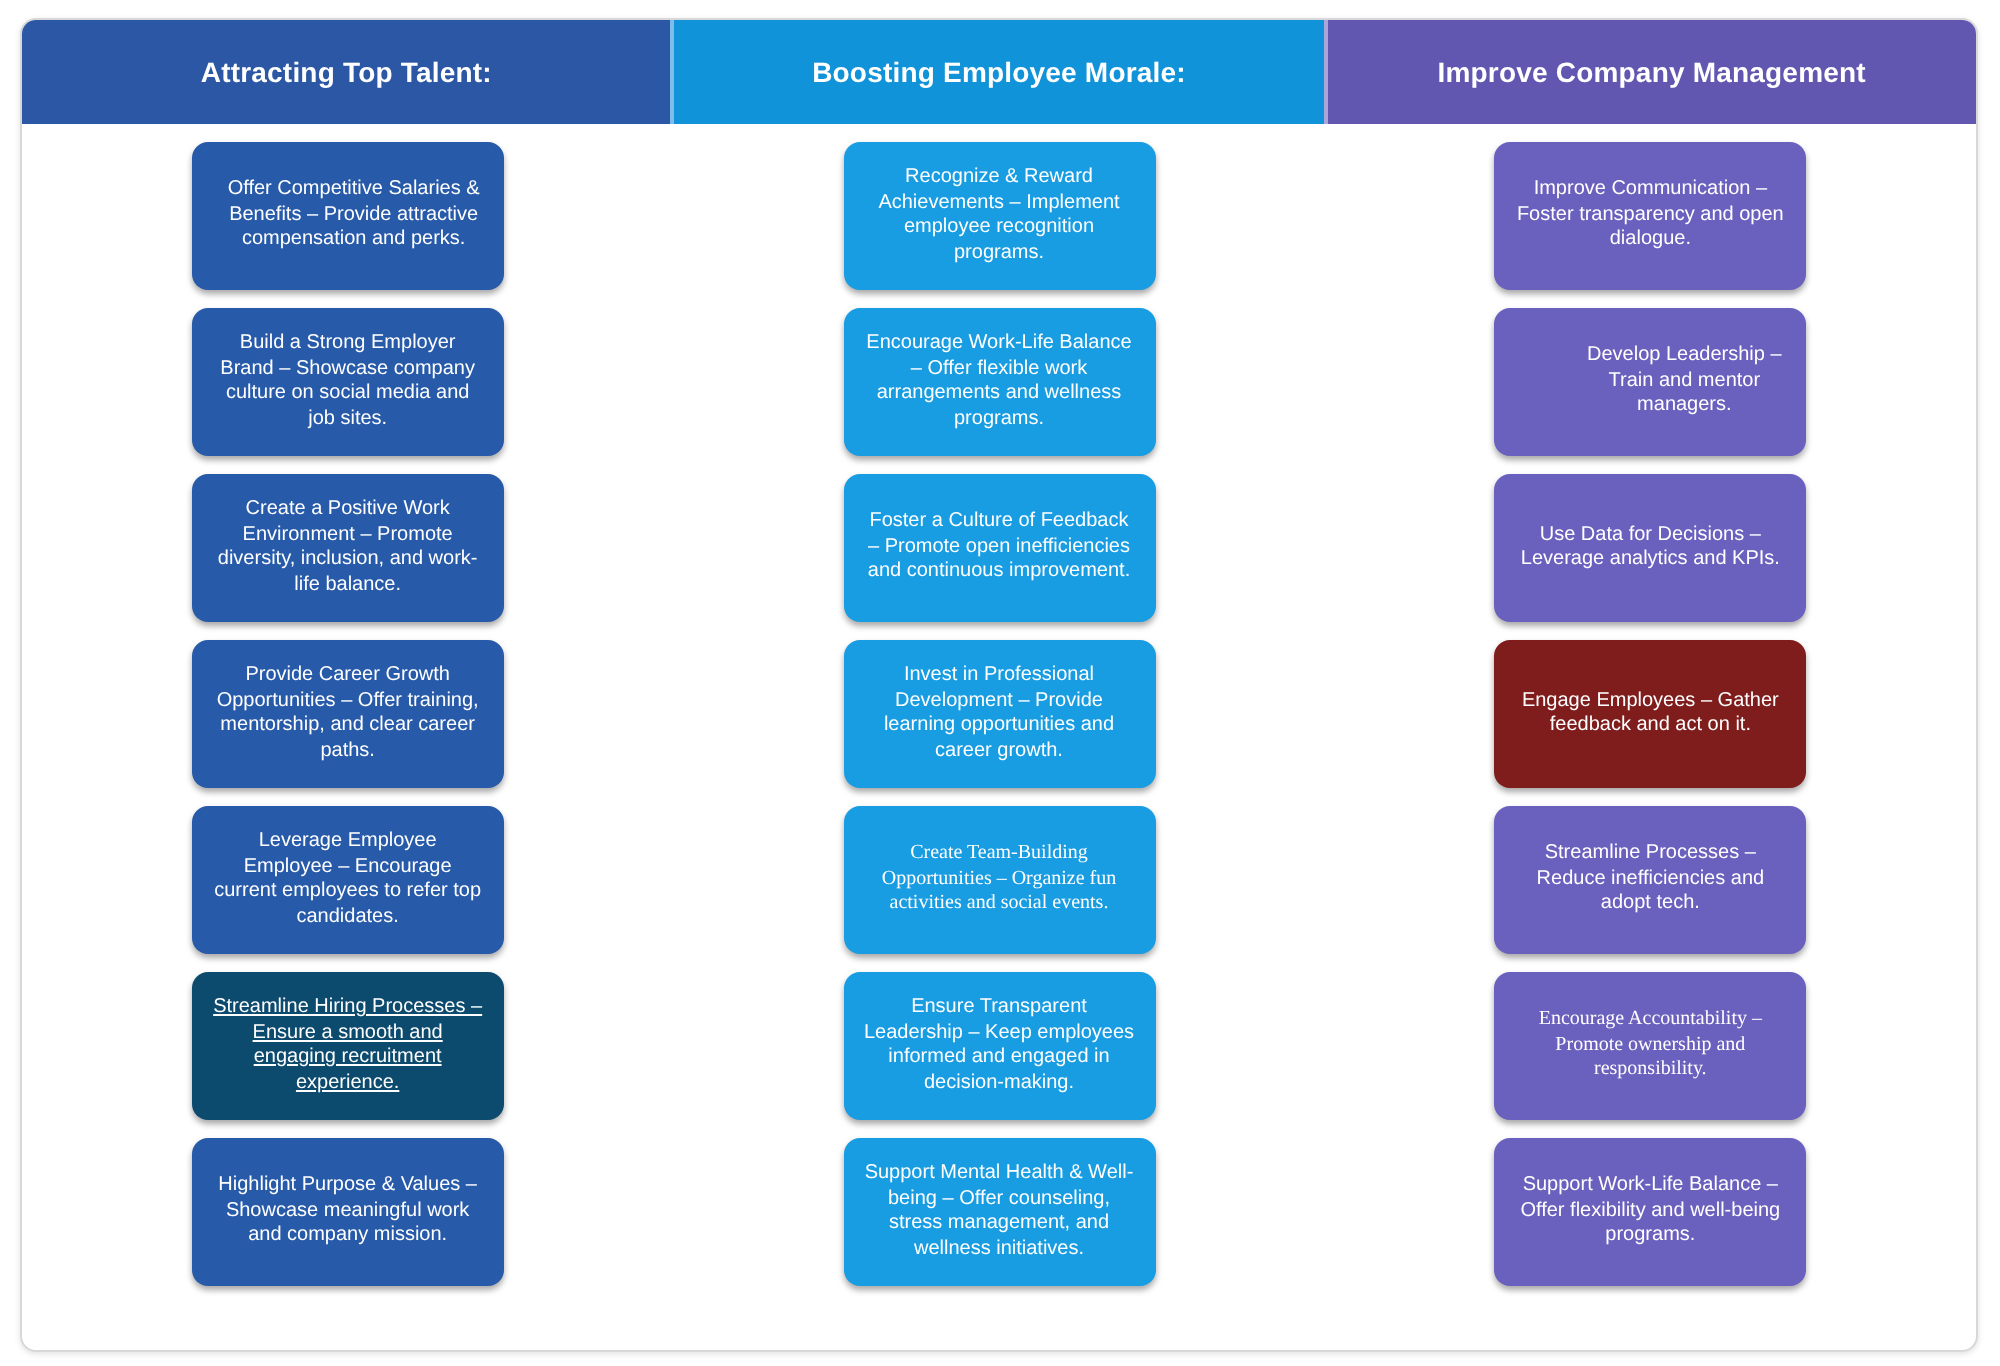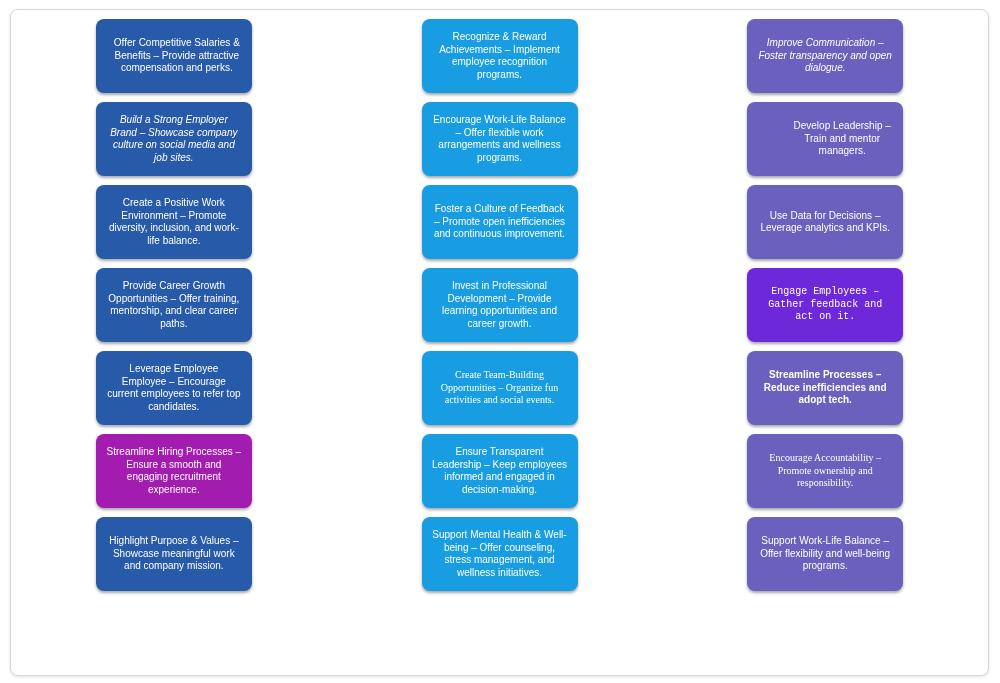--- a/index.html
+++ b/index.html
@@ -72,48 +72,53 @@
     justify-content: center;
     box-shadow: 0 2px 3px rgba(0,0,0,0.35);
   }
 </style>
 </head>
 <body>
 
 <div class="stage">
   <div class="board">
 
+    <div class="header-row">
+      <div class="col-header" style="background-color: rgb(43, 87, 164);">Attracting Top Talent:</div>
+      <div class="col-header sep" style="background-color: rgb(17, 147, 217); border-left-color: rgb(126, 189, 233);">Boosting Employee Morale:</div>
+      <div class="col-header sep" style="background-color: rgb(97, 86, 176); border-left-color: rgb(171, 165, 217);">Improve Company Management</div>
+    </div>
 
     <div class="columns-row">
 
       <div class="column">
         <div class="card" style="background-color: rgb(39, 90, 169); padding-left: 16px;">Offer Competitive Salaries &amp; Benefits – Provide attractive compensation and perks.</div>
-        <div class="card" style="background-color: rgb(39, 90, 169); font-style: italic;">Build a Strong Employer Brand – Showcase company culture on social media and job sites.</div>
+        <div class="card" style="background-color: rgb(39, 90, 169);">Build a Strong Employer Brand – Showcase company culture on social media and job sites.</div>
         <div class="card" style="background-color: rgb(39, 90, 169);">Create a Positive Work Environment – Promote diversity, inclusion, and work-life balance.</div>
         <div class="card" style="background-color: rgb(39, 90, 169);">Provide Career Growth Opportunities – Offer training, mentorship, and clear career paths.</div>
         <div class="card" style="background-color: rgb(39, 90, 169);">Leverage Employee Employee – Encourage current employees to refer top candidates.</div>
-        <div class="card" style="background-color: #a21caf;">Streamline Hiring Processes – Ensure a smooth and engaging recruitment experience.</div>
+        <div class="card" style="background-color: #0c4a6e; text-decoration: underline;">Streamline Hiring Processes – Ensure a smooth and engaging recruitment experience.</div>
         <div class="card" style="background-color: rgb(39, 90, 169);">Highlight Purpose &amp; Values – Showcase meaningful work and company mission.</div>
       </div>
 
       <div class="column">
         <div class="card" style="background-color: rgb(24, 157, 226);">Recognize &amp; Reward Achievements – Implement employee recognition programs.</div>
         <div class="card" style="background-color: rgb(24, 157, 226);">Encourage Work-Life Balance – Offer flexible work arrangements and wellness programs.</div>
         <div class="card" style="background-color: rgb(24, 157, 226);">Foster a Culture of Feedback – Promote open inefficiencies and continuous improvement.</div>
         <div class="card" style="background-color: rgb(24, 157, 226);">Invest in Professional Development – Provide learning opportunities and career growth.</div>
         <div class="card" style="background-color: rgb(24, 157, 226); font-family: Liberation Serif, serif;">Create Team-Building Opportunities – Organize fun activities and social events.</div>
         <div class="card" style="background-color: rgb(24, 157, 226);">Ensure Transparent Leadership – Keep employees informed and engaged in decision-making.</div>
         <div class="card" style="background-color: rgb(24, 157, 226);">Support Mental Health &amp; Well-being – Offer counseling, stress management, and wellness initiatives.</div>
       </div>
 
       <div class="column">
-        <div class="card" style="background-color: rgb(106, 96, 189); font-style: italic;">Improve Communication – Foster transparency and open dialogue.</div>
+        <div class="card" style="background-color: rgb(106, 96, 189);">Improve Communication – Foster transparency and open dialogue.</div>
         <div class="card" style="background-color: rgb(106, 96, 189); padding-left: 44px;">Develop Leadership – Train and mentor managers.</div>
         <div class="card" style="background-color: rgb(106, 96, 189);">Use Data for Decisions – Leverage analytics and KPIs.</div>
-        <div class="card" style="background-color: #6d28d9; font-family: Liberation Mono, monospace;">Engage Employees – Gather feedback and act on it.</div>
-        <div class="card" style="background-color: rgb(106, 96, 189); font-weight: bold;">Streamline Processes – Reduce inefficiencies and adopt tech.</div>
+        <div class="card" style="background-color: #7f1d1d;">Engage Employees – Gather feedback and act on it.</div>
+        <div class="card" style="background-color: rgb(106, 96, 189);">Streamline Processes – Reduce inefficiencies and adopt tech.</div>
         <div class="card" style="background-color: rgb(106, 96, 189); font-family: Liberation Serif, serif;">Encourage Accountability – Promote ownership and responsibility.</div>
         <div class="card" style="background-color: rgb(106, 96, 189);">Support Work-Life Balance – Offer flexibility and well-being programs.</div>
       </div>
 
     </div>
   </div>
 </div>
 
 </body></html>

